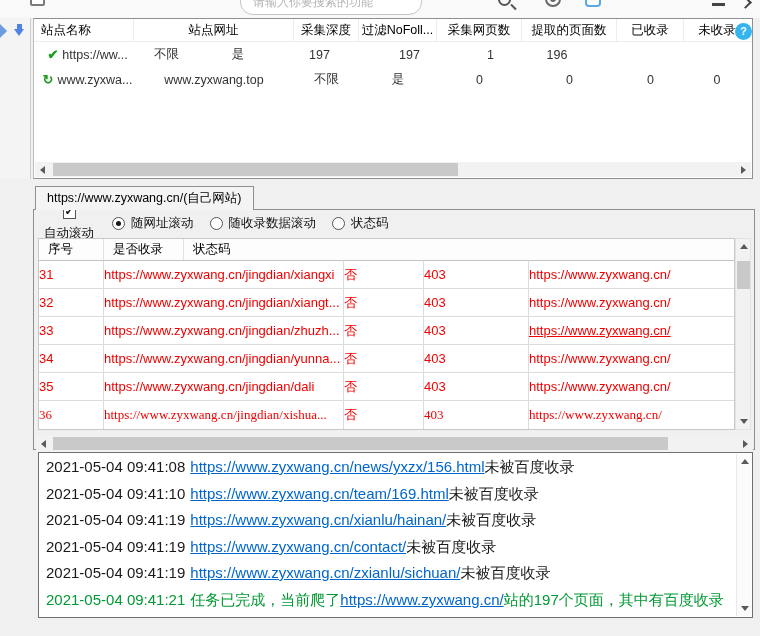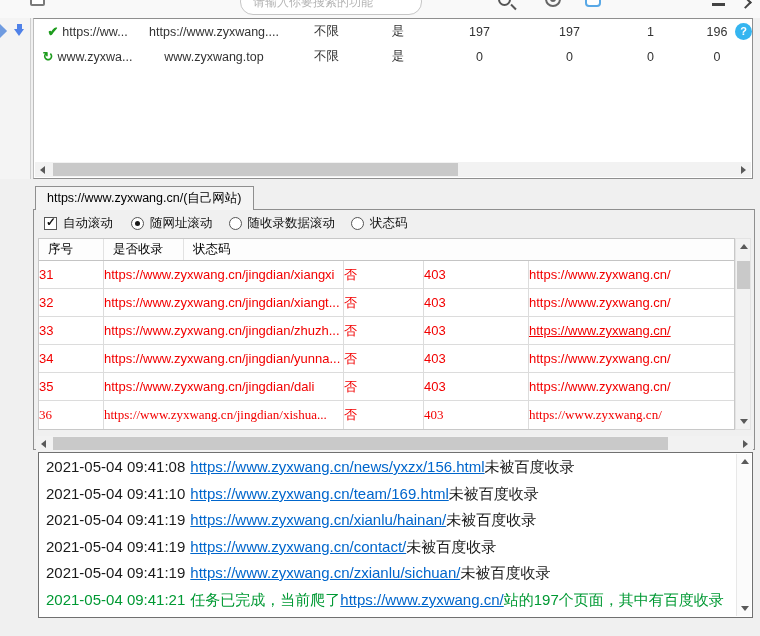--- a/index.html
+++ b/index.html
@@ -48,21 +48,21 @@
   .tri-d { width:0;height:0;border-left:4px solid transparent;border-right:4px solid transparent;border-top:5px solid #5a5a5a; }
   .hthumb { position:absolute; top:1px; height:13px; background:#c9c9c9; }
   .vthumb { position:absolute; left:1px; width:13px; background:#c9c9c9; }
   
   .help-badge { position:absolute; left:735px; top:23px; width:17px; height:17px; border-radius:50%; background:#35b5f0; color:#fff; font-size:11px; font-weight:bold; text-align:center; line-height:17px; z-index:6; }
   
   .tab { position:absolute; left:35px; top:186px; height:24px; line-height:23px; padding:0 11px; background:#f4f4f4; border:1px solid #8f8f8f; border-bottom:none; z-index:3; color:#000; }
   
   .group { position:absolute; left:33px; top:209px; width:722px; height:241px; background:#f0f0f0; border:1px solid #8f8f8f; }
   .controls { position:absolute; left:10px; top:0; height:27px; display:flex; align-items:center; gap:18px; color:#111; }
-  .chk { display:flex; align-items:center; gap:6px; }
+  .chk { display:flex; align-items:center; gap:6px;flex-direction:column; }
   .chk-box { width:13px; height:13px; border:1px solid #555; background:#fff; position:relative; }
   .chk-box::after { content:"✓"; position:absolute; left:1px; top:-3px; font-size:12px; color:#111; font-weight:bold; }
   .radios { display:flex; align-items:center; gap:16px; }
   .radio { display:flex; align-items:center; gap:6px; }
   .rdot { width:13px; height:13px; border:1px solid #555; border-radius:50%; background:#fff; position:relative; }
   .radio.selected .rdot::after { content:""; position:absolute; inset:3px; border-radius:50%; background:#1a1a1a; }
   
   .pages-table { position:absolute; left:4px; top:28px; width:697px; background:#fff; border:1px solid #c8c8c8; }
   .phead { display:flex; height:22px; align-items:center; border-bottom:1px solid #c4c4c4; color:#000; background:#fdfdfd; }
   .phead .pc { padding-left:9px; border-right:1px solid #e2e2e2; height:100%; display:flex; align-items:center; overflow:hidden; white-space:nowrap; }
@@ -99,28 +99,37 @@
 
 <div class="left-strip">
   <div class="arrow-edge-blue"></div>
   <div class="arrow-down-blue">
     <div class="stem"></div>
     <div class="head"></div>
   </div>
 </div>
 
 <div class="sites-panel">
+  <div class="shead">
+    <div class="hc c1 left">站点名称</div>
+    <div class="hc c2">站点网址</div>
+    <div class="hc c3">采集深度</div>
+    <div class="hc c4">过滤NoFoll...</div>
+    <div class="hc c5">采集网页数</div>
+    <div class="hc c6">提取的页面数</div>
+    <div class="hc c7">已收录</div>
+    <div class="hc c8">未收录</div>
+  </div>
   <div>
 
       <div class="srow">
         <div class="c c1 left">
           <span class="sticon" style="color: rgb(30, 156, 30);">✔</span>
           <span>https://ww...</span>
         </div>
-        <div class="c c2">https://www.zyxwang....</div>
         <div class="c c3">不限</div>
         <div class="c c4">是</div>
         <div class="c c5">197</div>
         <div class="c c6">197</div>
         <div class="c c7">1</div>
         <div class="c c8">196</div>
       </div>
 
       <div class="srow">
         <div class="c c1 left">

